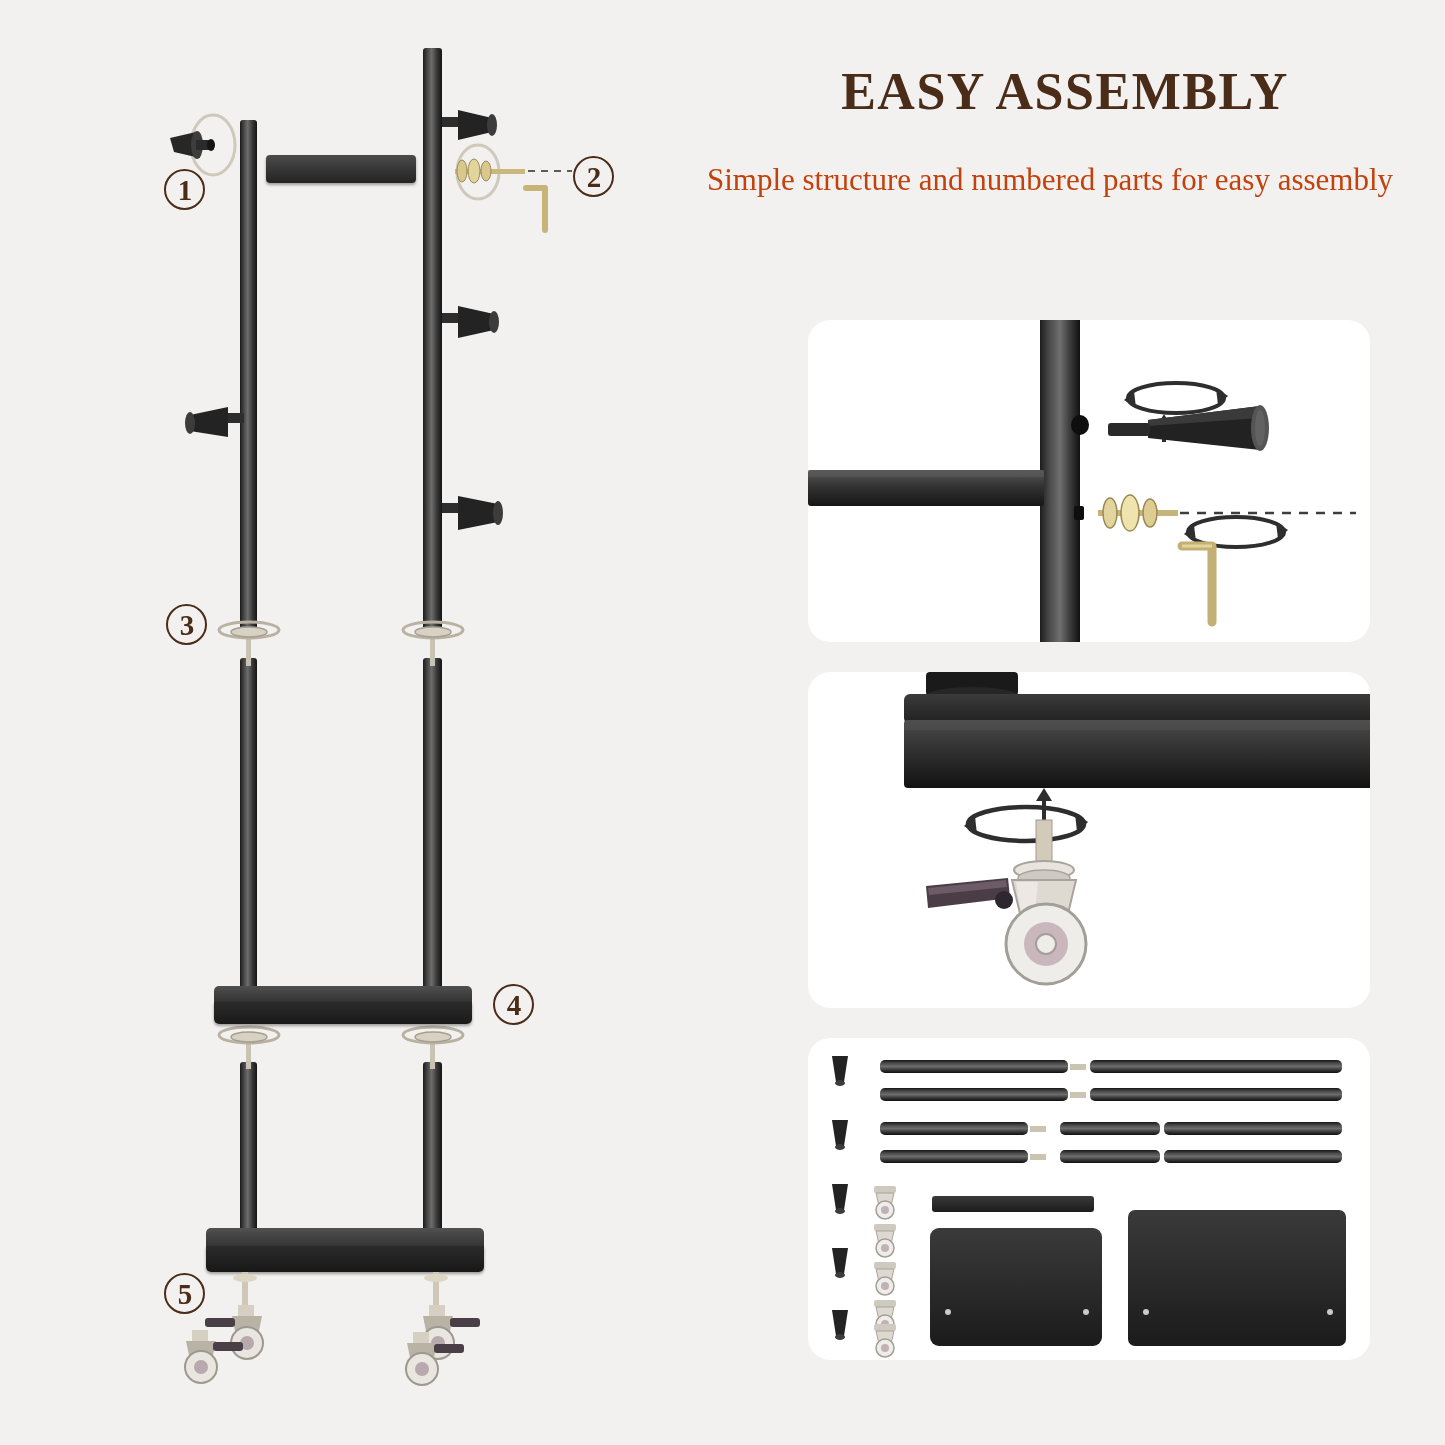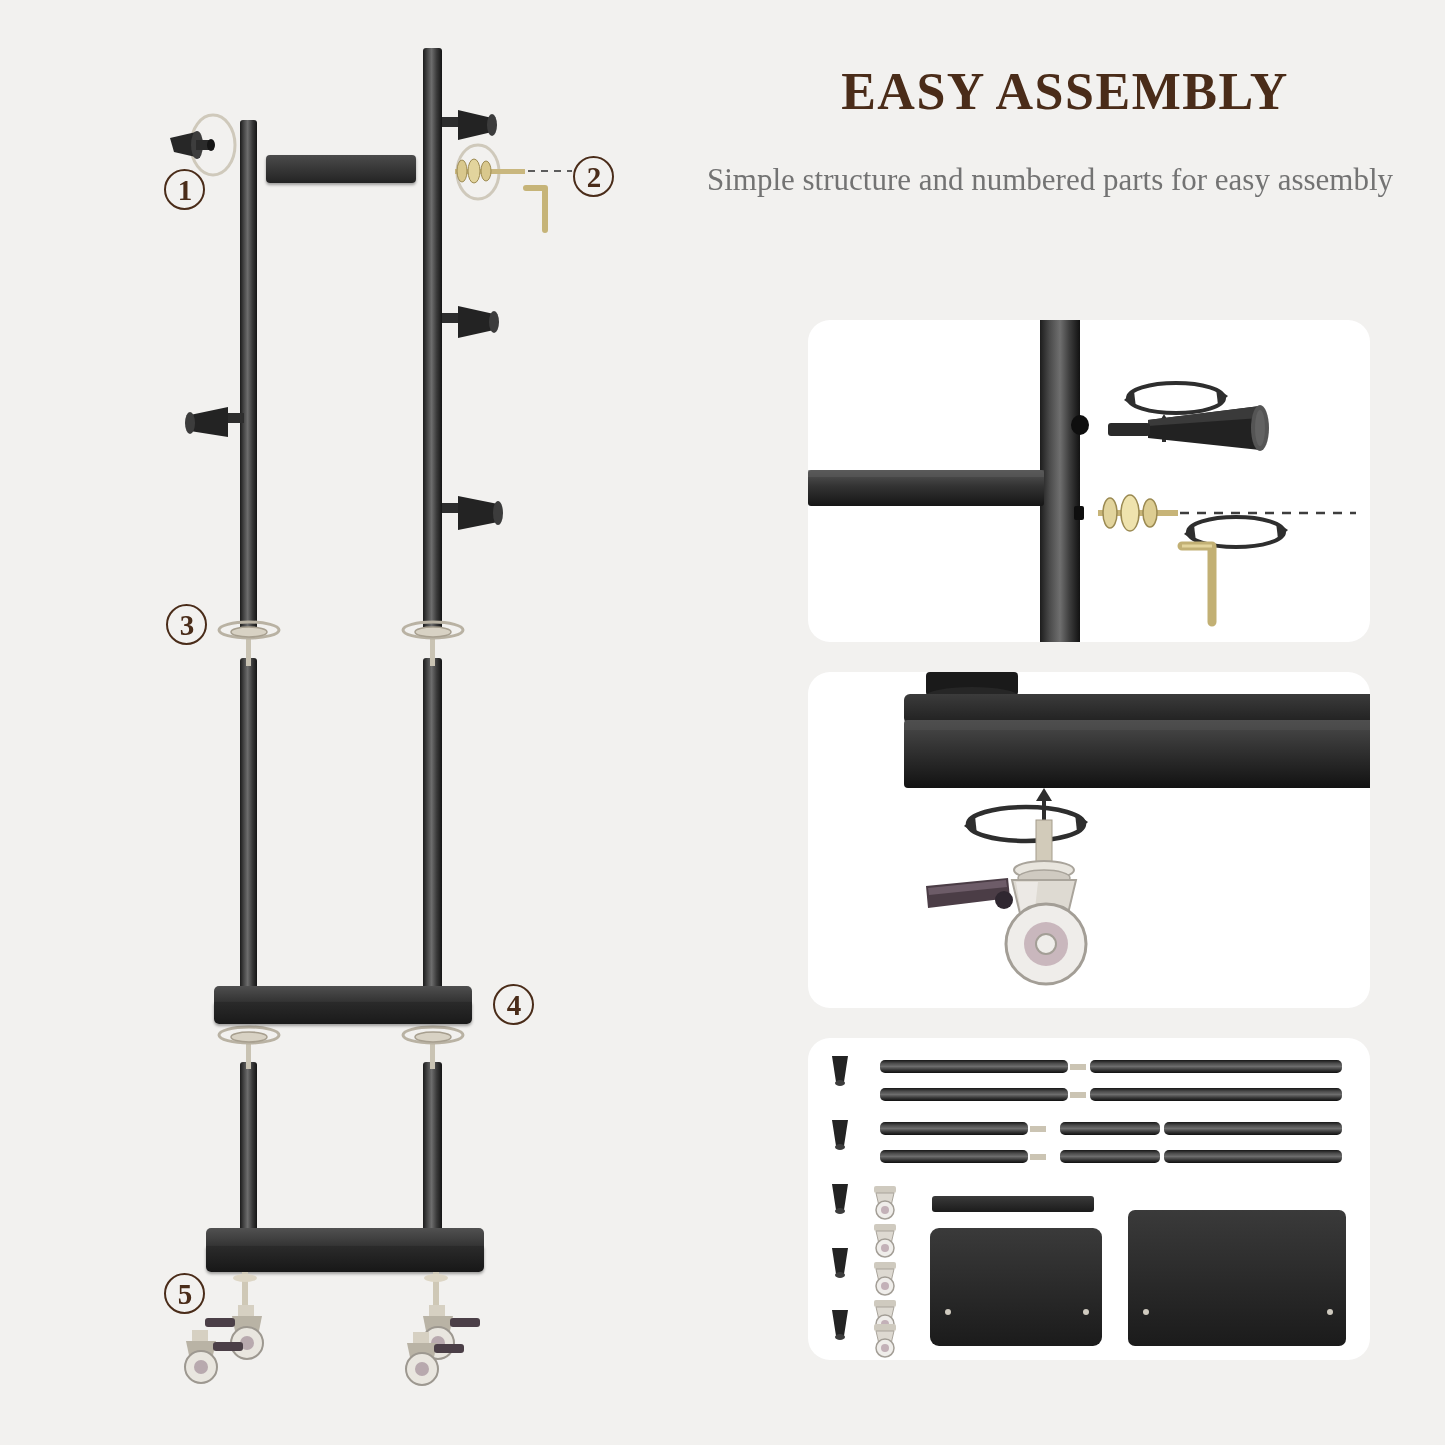--- a/index.html
+++ b/index.html
@@ -33,21 +33,21 @@
   }
   .subline {
     position: absolute;
     left: 700px;
     top: 158px;
     width: 700px;
     text-align: center;
     font-family: "Liberation Serif", serif;
     font-size: 31px;
     line-height: 1.45;
-    color: #737373;
+    color: #c2410c;
   }
 
   
   .panel {
     position: absolute;
     background: #ffffff;
     border-radius: 22px;
     overflow: hidden;
   }
   #panel-hook   { left: 808px; top: 320px;  width: 562px; height: 322px; }

